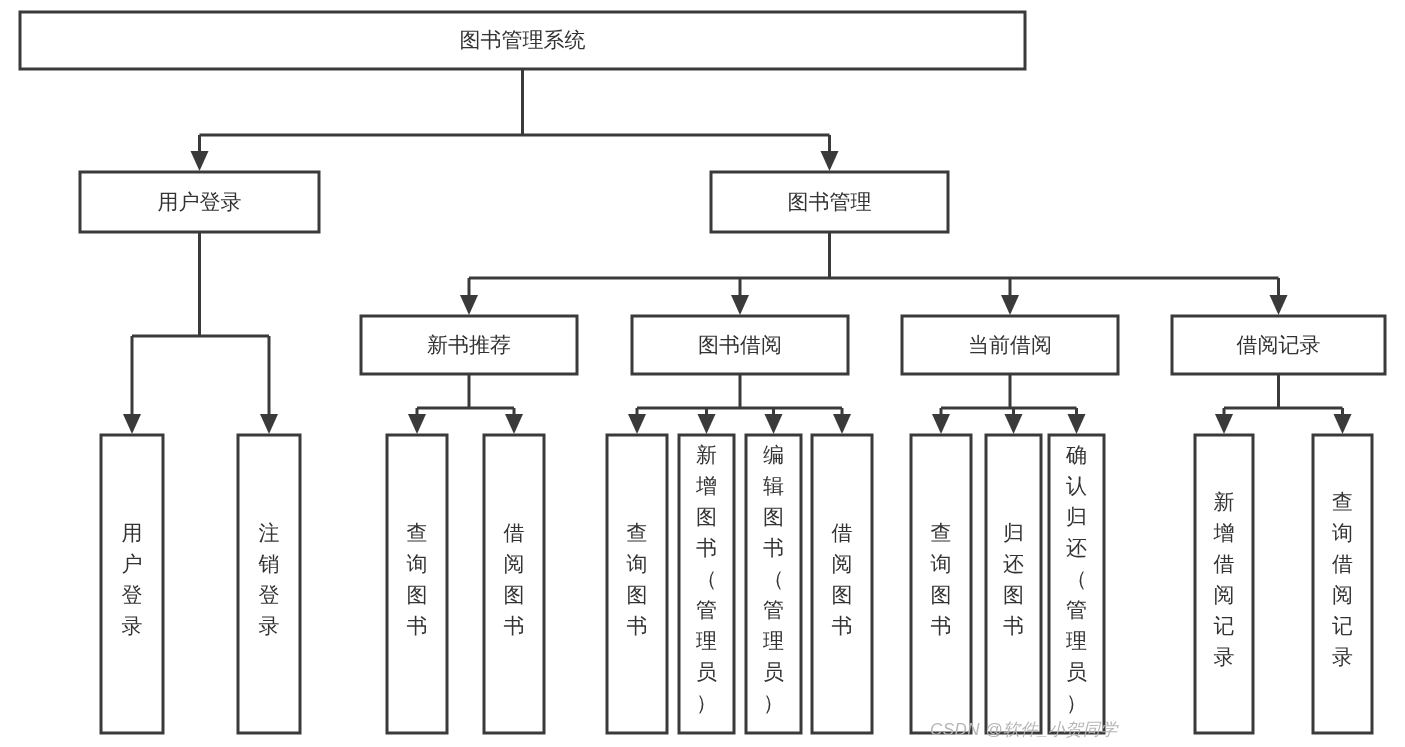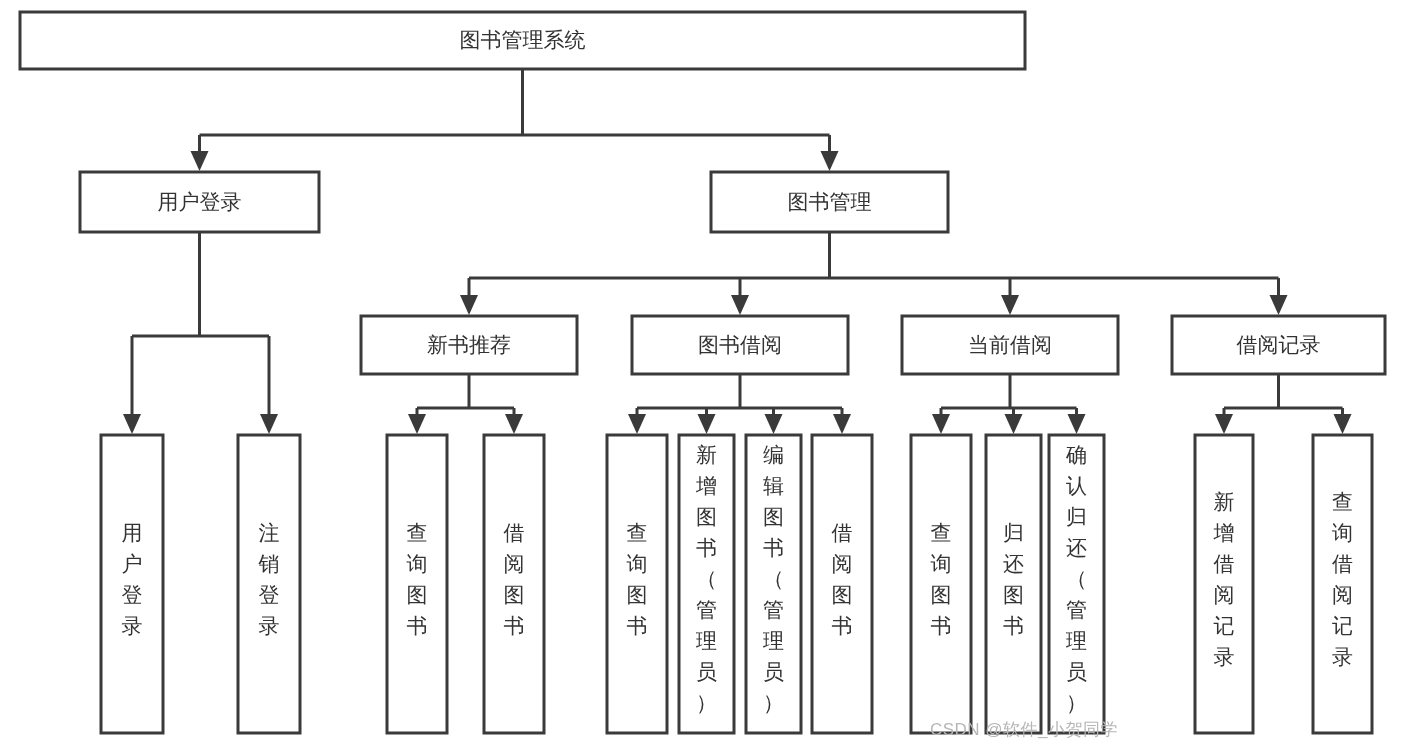--- a/index.html
+++ b/index.html
@@ -56,20 +56,21 @@
   }
   .watermark {
     position: absolute;
     right: 14px;
     bottom: 6px;
     font-family: "Liberation Sans", "DejaVu Sans", sans-serif;
     font-size: 17px;
     color: #b6b6b6;
     white-space: nowrap;
     letter-spacing: 0.5px;
+    font-style: italic;
   }
 </style>
 </head>
 <body>
 
 <div id="diagram-root">
   <svg class="diagram" viewBox="0 0 1405 747" xmlns="http://www.w3.org/2000/svg">
     <g id="connectors">
         <path d="M 522.5 69 L 522.5 135" class="connector"></path>
         <path d="M 199.5 135 L 829.5 135" class="connector"></path>

